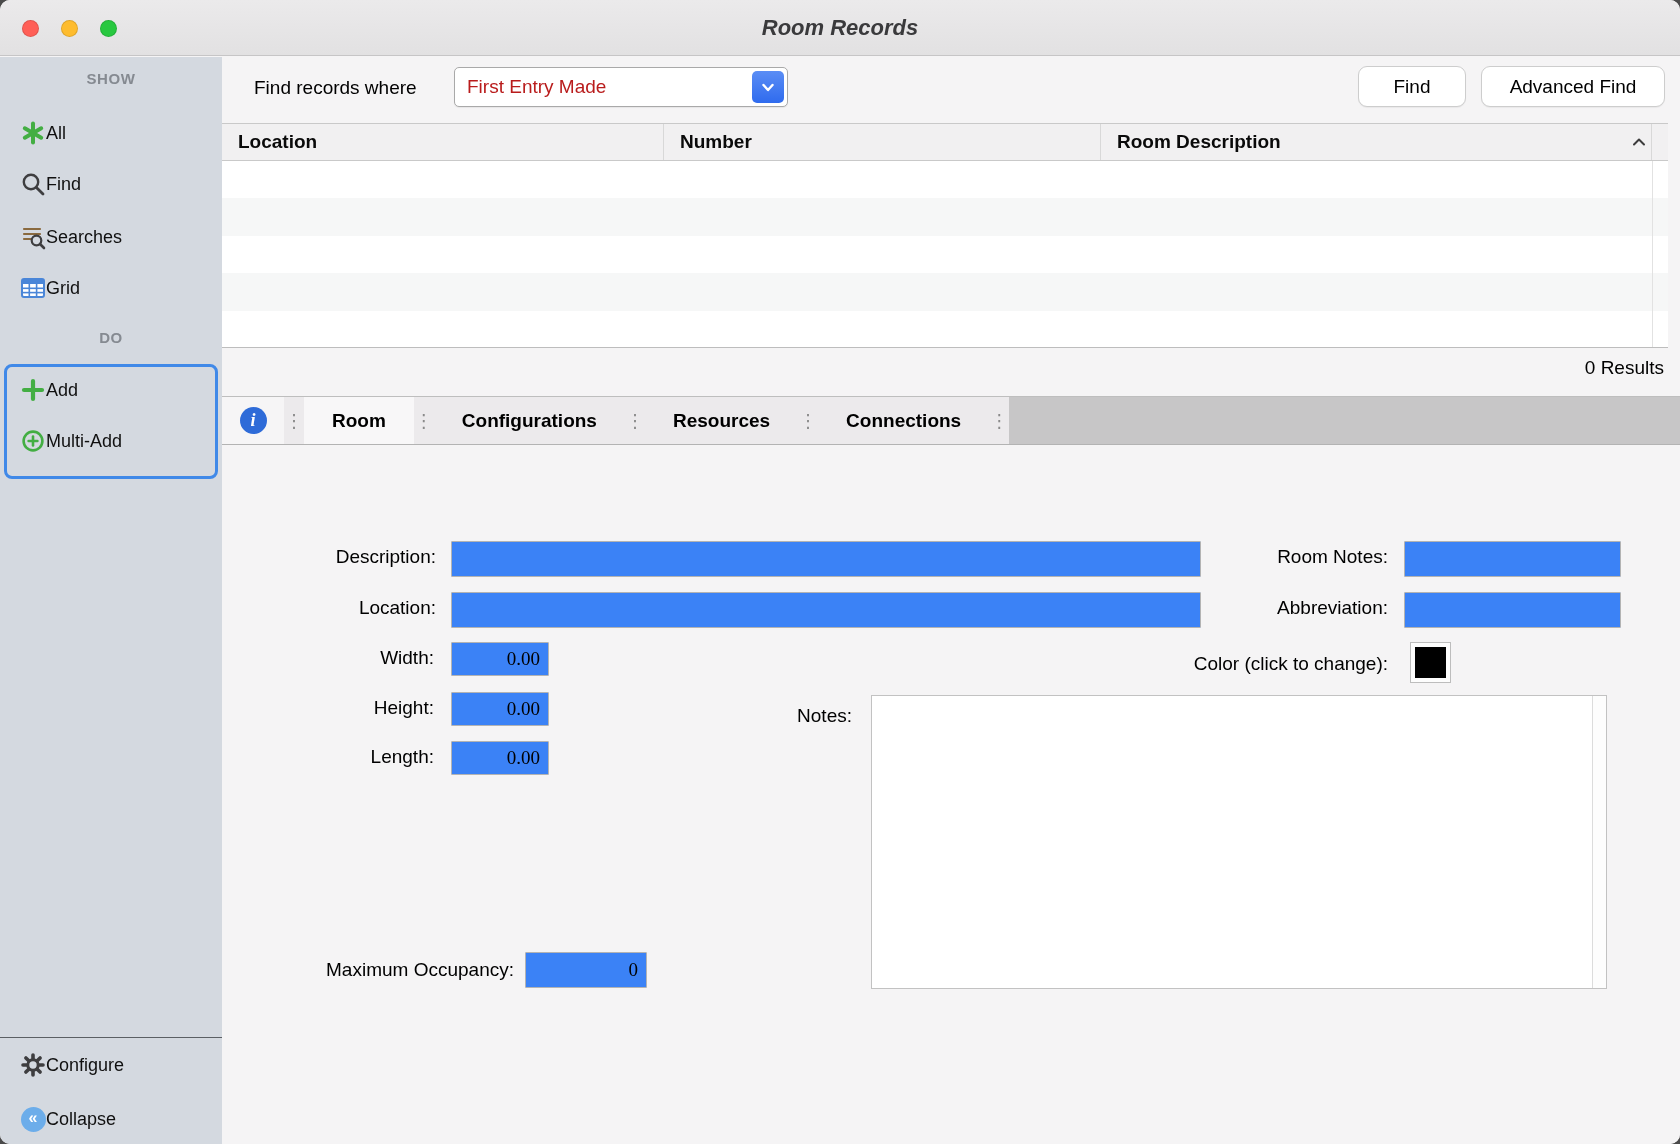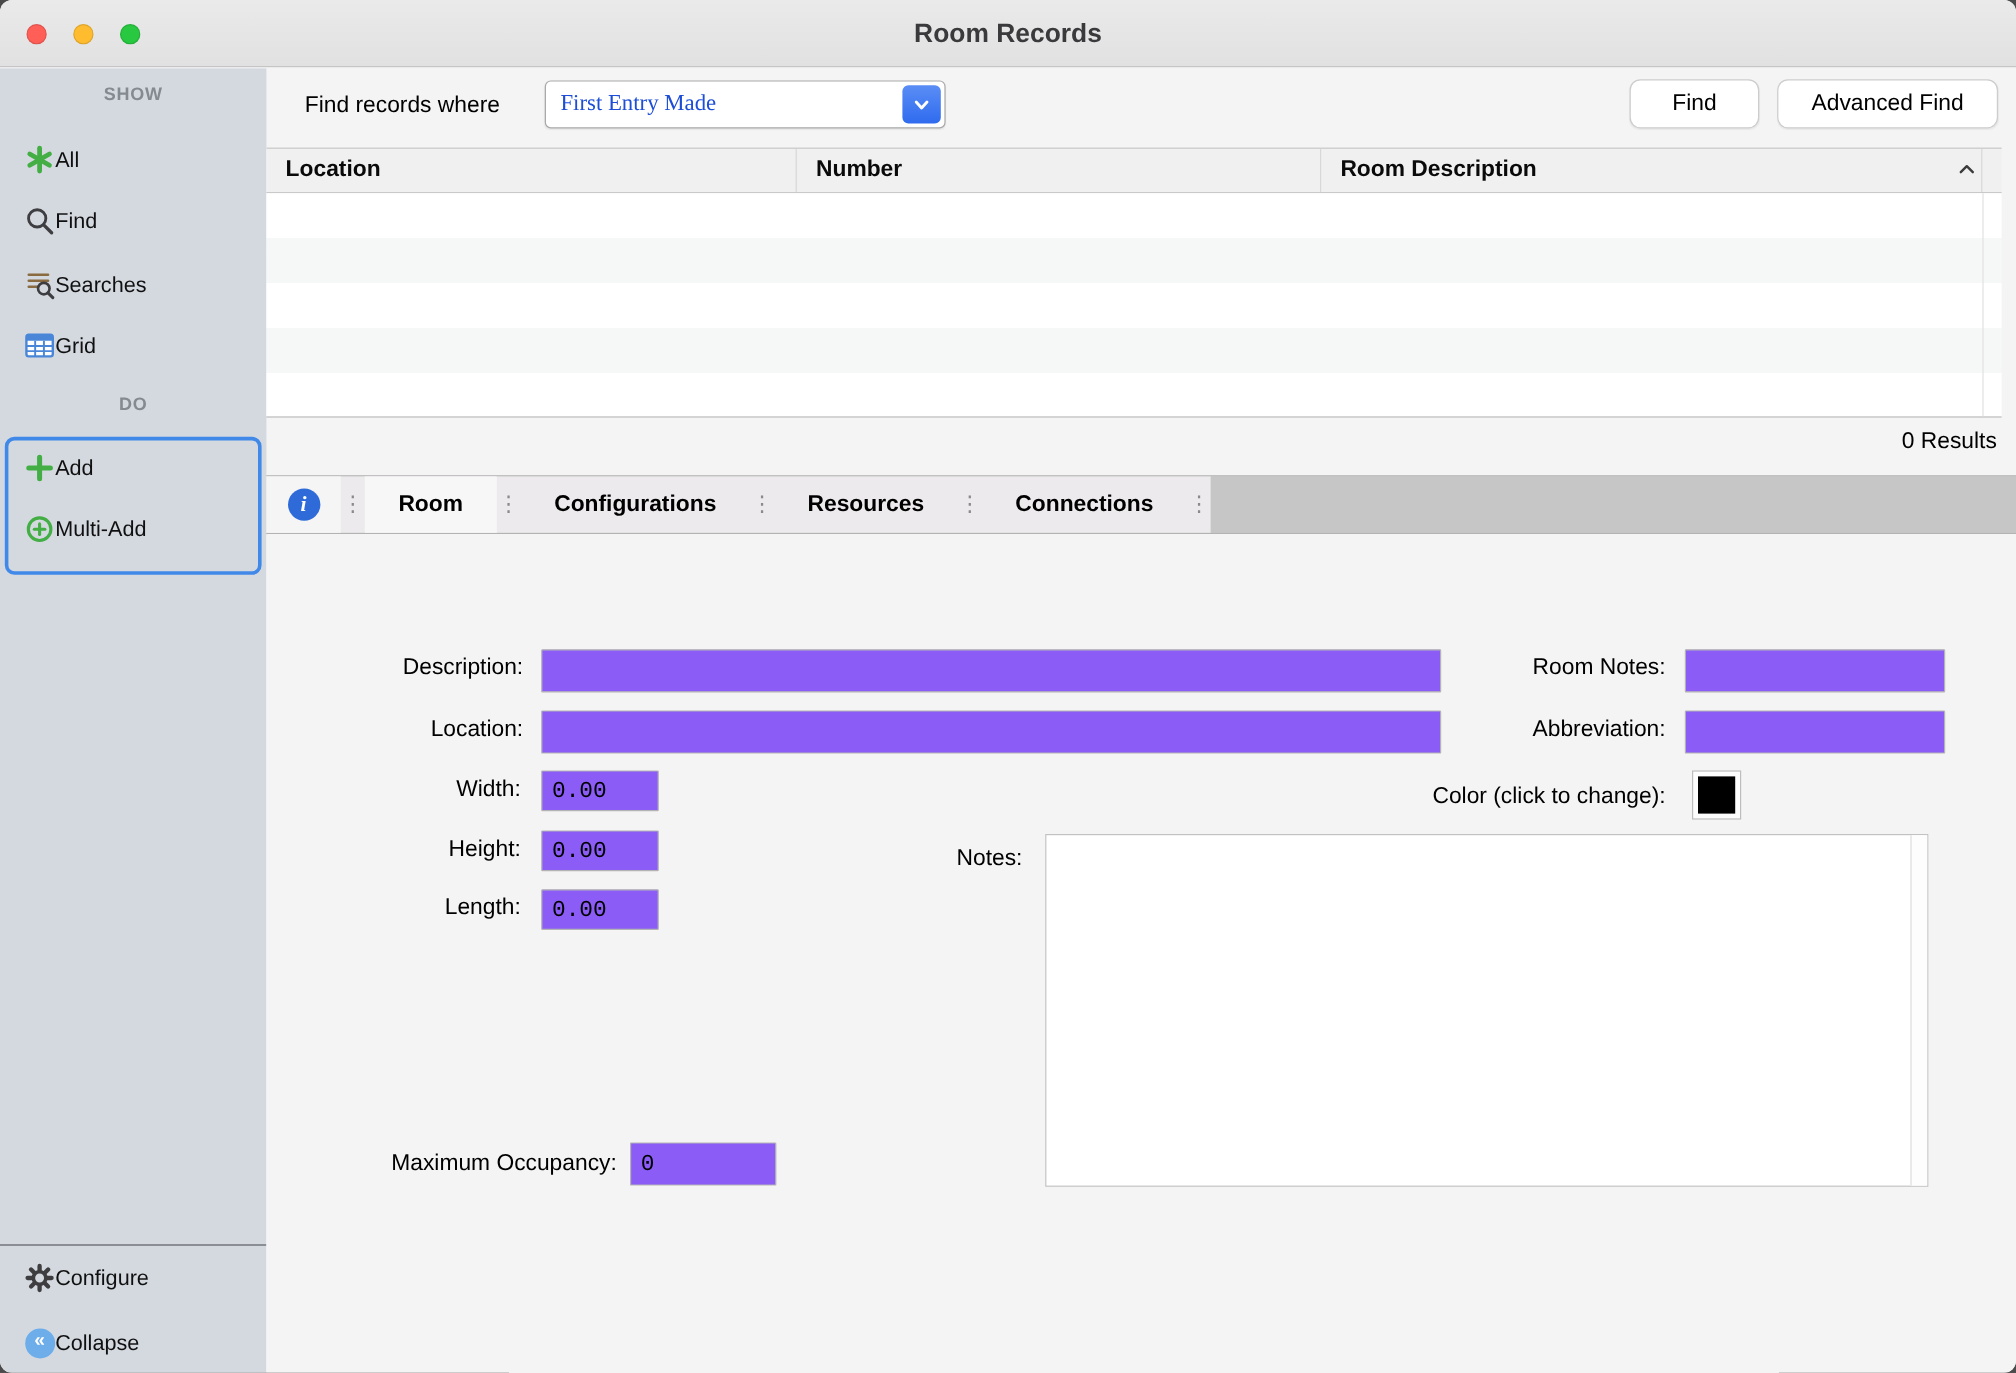--- a/index.html
+++ b/index.html
@@ -4,21 +4,21 @@
 <style>
   * { box-sizing: border-box; margin: 0; padding: 0; }
   html, body { width: 1680px; height: 1144px; overflow: hidden; background: #4a4a4a;
                font-family: "Liberation Sans", sans-serif; }
   .window { position: relative; width: 1680px; height: 1144px; background: #f5f4f5;
             border-radius: 10px; overflow: hidden; }
 
   
   .titlebar { position: absolute; top: 0; left: 0; right: 0; height: 56px;
               background: linear-gradient(#ebeaeb, #e2e1e2); border-bottom: 1px solid #c6c5c6; }
-  .title { text-align: center; line-height: 56px; font-size: 22px; font-weight: bold; color: #3a3a3c; }
+  .title { text-align: center; line-height: 56px; font-size: 22px; font-weight: bold; color: #3a3a3c; font-style: italic; }
   .traffic { position: absolute; left: 22px; top: 20px; display: flex; gap: 22px; }
   .tl { width: 17px; height: 17px; border-radius: 50%; border: 1px solid rgba(0,0,0,0.12); display: inline-block; }
   .tl.red { background: #ff5f57; } .tl.yellow { background: #febc2e; } .tl.green { background: #28c840; }
 
   
   .sidebar { position: absolute; top: 57px; left: 0; width: 222px; bottom: 0; background: #d4d9e0; }
   .sb-header { position: absolute; left: 0; width: 100%; text-align: center; font-size: 15px;
                font-weight: bold; color: #858a91; letter-spacing: 0.6px; }
   .sb-item { position: absolute; left: 0; width: 100%; height: 48px; display: flex;
              align-items: center; padding-left: 20px; cursor: default; }
@@ -28,21 +28,21 @@
             border: 3px solid #4089e8; border-radius: 8px; }
   .sb-divider { position: absolute; left: 0; right: 0; top: 980px; height: 1px; background: #5b5f64; }
   .collapse-badge { width: 25px; height: 25px; border-radius: 50%; background: #6cadea; color: #fff;
                     font-size: 16px; font-weight: bold; display: flex; align-items: center;
                     justify-content: center; padding-bottom: 2px; }
 
   
   .find-label { position: absolute; left: 254px; top: 68px; height: 40px; line-height: 40px; font-size: 19px; color: #000; }
   .dropdown { position: absolute; left: 454px; top: 67px; width: 334px; height: 40px; background: #fff;
               border: 1px solid #a9a9a9; border-radius: 5px; box-shadow: 0 1px 1px rgba(0,0,0,0.06); }
-  .dd-text { position: absolute; left: 12px; top: 0; line-height: 38px; font-size: 19px; color: #1d4ed8; font-family: Liberation Serif, serif; }
+  .dd-text { position: absolute; left: 12px; top: 0; line-height: 38px; font-size: 19px; color: #b91c1c; }
   .dd-btn { position: absolute; right: 3px; top: 3px; width: 32px; height: 32px; border-radius: 5px;
             background: linear-gradient(#5a8df5, #2f6bee); display: flex; align-items: center; justify-content: center; }
   .btn { position: absolute; top: 66px; height: 41px; background: #fff; border: 1px solid #cdcdcd;
          border-radius: 9px; font-size: 19px; color: #000; display: flex; align-items: center;
          justify-content: center; box-shadow: 0 1px 1px rgba(0,0,0,0.05); cursor: default; }
   .btn-find { left: 1358px; width: 108px; }
   .btn-adv { left: 1481px; width: 184px; }
 
   
   .table-header { position: absolute; left: 222px; top: 123px; width: 1446px; height: 38px;
@@ -70,22 +70,22 @@
                 font-family: "Liberation Serif", serif; font-style: italic; font-weight: bold; font-size: 18px; }
   .dots { width: 20px; display: flex; align-items: center; justify-content: center; color: #8a8a8a;
           font-size: 18px; font-family: "DejaVu Sans", sans-serif; }
   .tab { padding: 0 28px; display: flex; align-items: center; font-size: 19px; color: #000; font-weight: bold; }
   .tab.active { background: #f8f7f8; }
   .tabs-fill { flex: 1; background: #c7c6c7; }
 
   
   .form { position: absolute; left: 222px; top: 446px; right: 0; bottom: 0; background: #f5f4f5; }
   .flabel { position: absolute; font-size: 19px; color: #000; text-align: right; }
-  .tinput { position: absolute; background: #8b5cf6; border: 1px solid #b3b3b3; font-size: 19px;
-            padding: 0 8px; font-family: Liberation Mono, monospace; color: #000; border-radius: 1px; }
+  .tinput { position: absolute; background: #3b82f6; border: 1px solid #b3b3b3; font-size: 19px;
+            padding: 0 8px; font-family: Liberation Serif, serif; color: #000; border-radius: 1px; text-align: right; }
   .swatch-outer { position: absolute; left: 1188px; top: 196px; width: 41px; height: 41px;
                   background: #fdfdfd; border: 1px solid #bdbdbd; padding: 4px; }
   .swatch-inner { width: 100%; height: 100%; background: #000; }
   .notes-area { position: absolute; left: 649px; top: 249px; width: 736px; height: 294px;
                 background: #fff; border: 1px solid #c2c2c2; font-size: 19px; padding: 6px 24px 6px 8px;
                 resize: none; font-family: "Liberation Sans", sans-serif; outline: none; }
   .notes-scroll { position: absolute; left: 1370px; top: 250px; width: 14px; height: 292px;
                   border-left: 1px solid #dcdcdc; background: #fdfdfd; }
 </style>
 </head>

